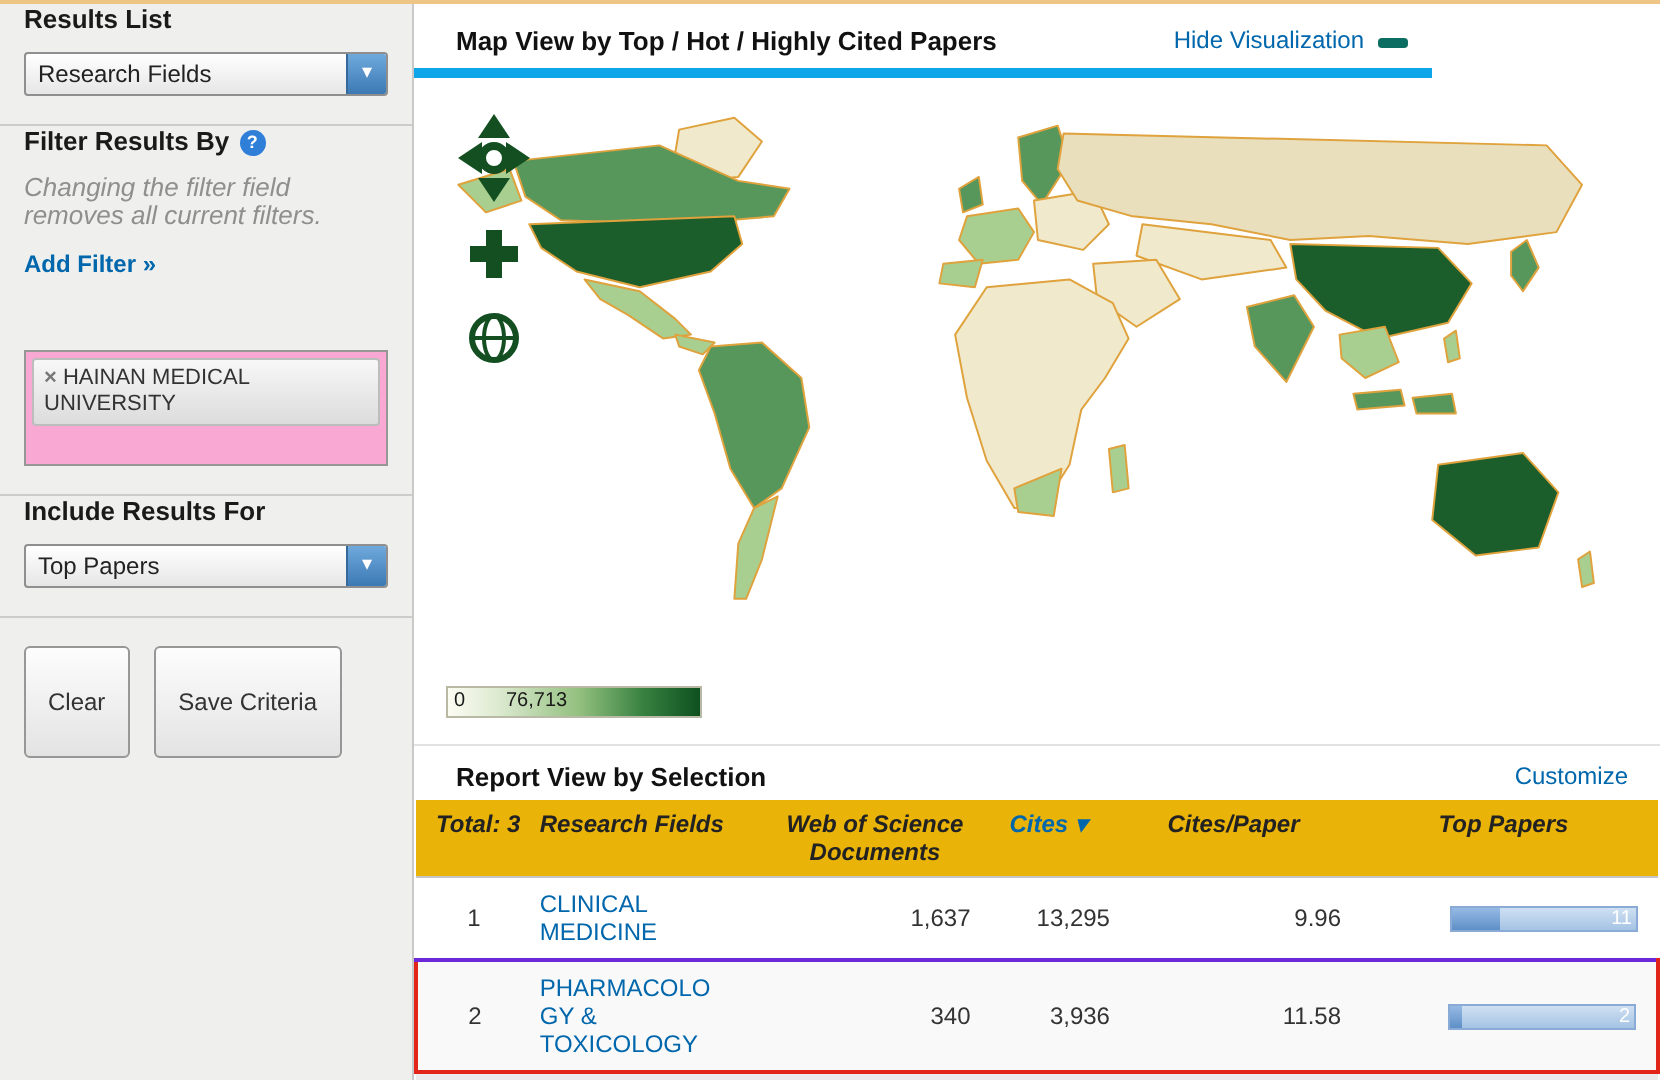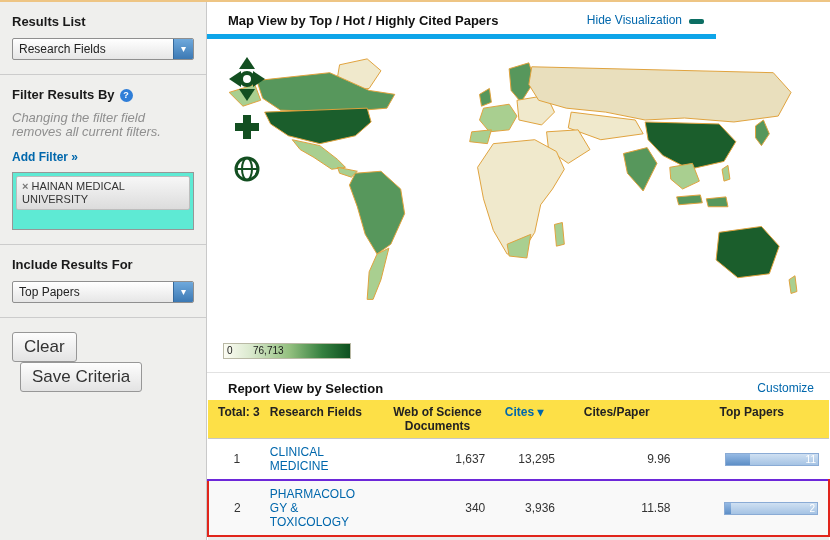--- a/index.html
+++ b/index.html
@@ -3,41 +3,41 @@
 <meta charset="utf-8">
 <style>
   * { margin:0; padding:0; box-sizing:border-box; }
   body { background:#fff; font-family:"Liberation Sans", sans-serif; }
   .page { position:relative; width:830px; height:540px; background:#fff; overflow:hidden;
           border-top:2px solid #eec584; color:#222; }
 
   
   .sidebar { position:absolute; left:0; top:0; width:207px; height:540px;
              background:#efefed; border-right:1px solid #c9c9c9; }
-  .side-section { padding:12px 12px 14px 12px; border-bottom:1px solid #cccccc; }
+  .side-section { padding:0 12px 14px 12px; border-bottom:1px solid #cccccc; }
   .side-section:last-child { border-bottom:none; }
   .side-heading { font-size:13px; font-weight:bold; color:#1a1a1a; margin-bottom:9px; }
   .selectbox { position:relative; width:182px; height:22px; background:linear-gradient(#ffffff,#e6e6e6);
                border:1px solid #8f8f8f; border-radius:2px; cursor:pointer; }
   .selectbox .sel-value { display:block; line-height:20px; padding-left:6px; font-size:12px; color:#222;
                white-space:nowrap; overflow:hidden; }
   .selectbox .sel-arrow { position:absolute; right:0; top:0; width:20px; height:20px;
                background:linear-gradient(#6fa9dc,#3c79b4); color:#fff; text-align:center;
                line-height:19px; font-size:10px; border-left:1px solid #35699c; border-radius:0 1px 1px 0; }
   .help-badge { display:inline-block; width:13px; height:13px; border-radius:50%; background:#2f7ed8;
                color:#fff; font-size:9px; font-weight:bold; text-align:center; line-height:13px;
                vertical-align:middle; margin-left:5px; }
   .filter-note { font-size:13px; font-style:italic; color:#8f8f8f; line-height:14px; margin-bottom:8px; width:170px; }
   .add-filter { font-size:12px; color:#0067ac; font-weight:bold; text-decoration:none; display:inline-block; margin-bottom:8px; cursor:pointer; }
-  .filter-box { width:182px; height:58px; background:#5eead4; border:1px solid #979797; padding:3px; }
+  .filter-box { width:182px; height:58px; background:#f9a8d4; border:1px solid #979797; padding:3px;margin-top:28px; }
   .filter-tag { background:linear-gradient(#f7f7f7,#dcdcdc); border:1px solid #bdbdbd; border-radius:2px;
                padding:3px 5px; font-size:11px; line-height:13px; color:#333; cursor:pointer; }
   .filter-tag .tag-x { color:#777; font-weight:bold; margin-right:3px; font-size:11px; }
-  .btn { display:inline-block; padding:4px 11px; background:linear-gradient(#fdfdfd,#e3e3e3);
-         border:1px solid #979797; border-radius:3px; font-size:17px; color:#333; cursor:pointer; }
+  .btn { display:inline-block; padding:20px 11px; background:linear-gradient(#fdfdfd,#e3e3e3);
+         border:1px solid #979797; border-radius:3px; font-size:12px; color:#333; cursor:pointer; }
   .btn + .btn { margin-left:8px; }
   .buttons-row { padding:14px 12px; }
 
   
   .main { position:absolute; left:207px; top:0; width:623px; height:540px; background:#fff; }
   .map-header { position:absolute; left:0; top:0; width:509px; height:37px; border-bottom:5px solid #0ea5e9; }
   .map-title { position:absolute; left:21px; top:11px; font-size:13px; font-weight:bold; color:#111; }
   .hide-link { position:absolute; right:34px; top:11px; font-size:12px; color:#0067ac; cursor:pointer; }
   .minus-chip { position:absolute; right:12px; top:17px; width:15px; height:5px; background:#0c6e63; border-radius:2px; cursor:pointer; }
 
@@ -48,22 +48,22 @@
   .legend { position:absolute; left:16px; top:341px; width:128px; height:16px; border:1px solid #b9b9a5;
             background:linear-gradient(90deg,#fcfcf3 0%, #dcead0 20%, #93c07f 52%, #35803f 78%, #0e501f 100%); }
   .legend .lg-min { position:absolute; left:3px; top:1px; font-size:10px; color:#1a1a1a; }
   .legend .lg-max { position:absolute; left:29px; top:1px; font-size:10px; color:#1a1a1a; }
 
   .report-header { position:absolute; left:0; top:370px; width:623px; height:26px; border-top:1px solid #e2e2e2; }
   .report-title { position:absolute; left:21px; top:8px; font-size:13px; font-weight:bold; color:#111; }
   .customize-link { position:absolute; right:16px; top:8px; font-size:12px; color:#0067ac; cursor:pointer;margin-left:24px; }
 
   table.report { position:absolute; left:0; top:398px; width:623px; border-collapse:collapse; font-size:12px; }
-  table.report th { background:#fde047; border-bottom:1px solid #c6c6c6; font-weight:bold; color:#222;
-            padding:5px 4px; vertical-align:top; text-align:center; line-height:14px; }
+  table.report th { background:#eab308; border-bottom:1px solid #c6c6c6; font-weight:bold; color:#222;
+            padding:5px 4px; vertical-align:top; text-align:center; line-height:14px;font-style:italic; }
   table.report th.th-total { text-align:left; padding-left:10px; width:58px; }
   table.report th.th-field { text-align:left; }
   table.report th.th-cites { color:#0067ac; cursor:pointer;text-align:center; }
   table.report td { padding:6px 4px; border-bottom:1px solid #e4e4e4; vertical-align:middle; color:#333; }
   td.rank { text-align:center; color:#444; }
   td.num { text-align:right; padding-right:14px; }
   td.num-cites { text-align:right; padding-right:8px; }
   .field-link { display:inline-block; width:94px; color:#0067ac; word-wrap:break-word; line-height:14px; cursor:pointer; }
   tr.row-a { background:#ffffff; }
   tr.row-b { background:#f9f9f9; }

